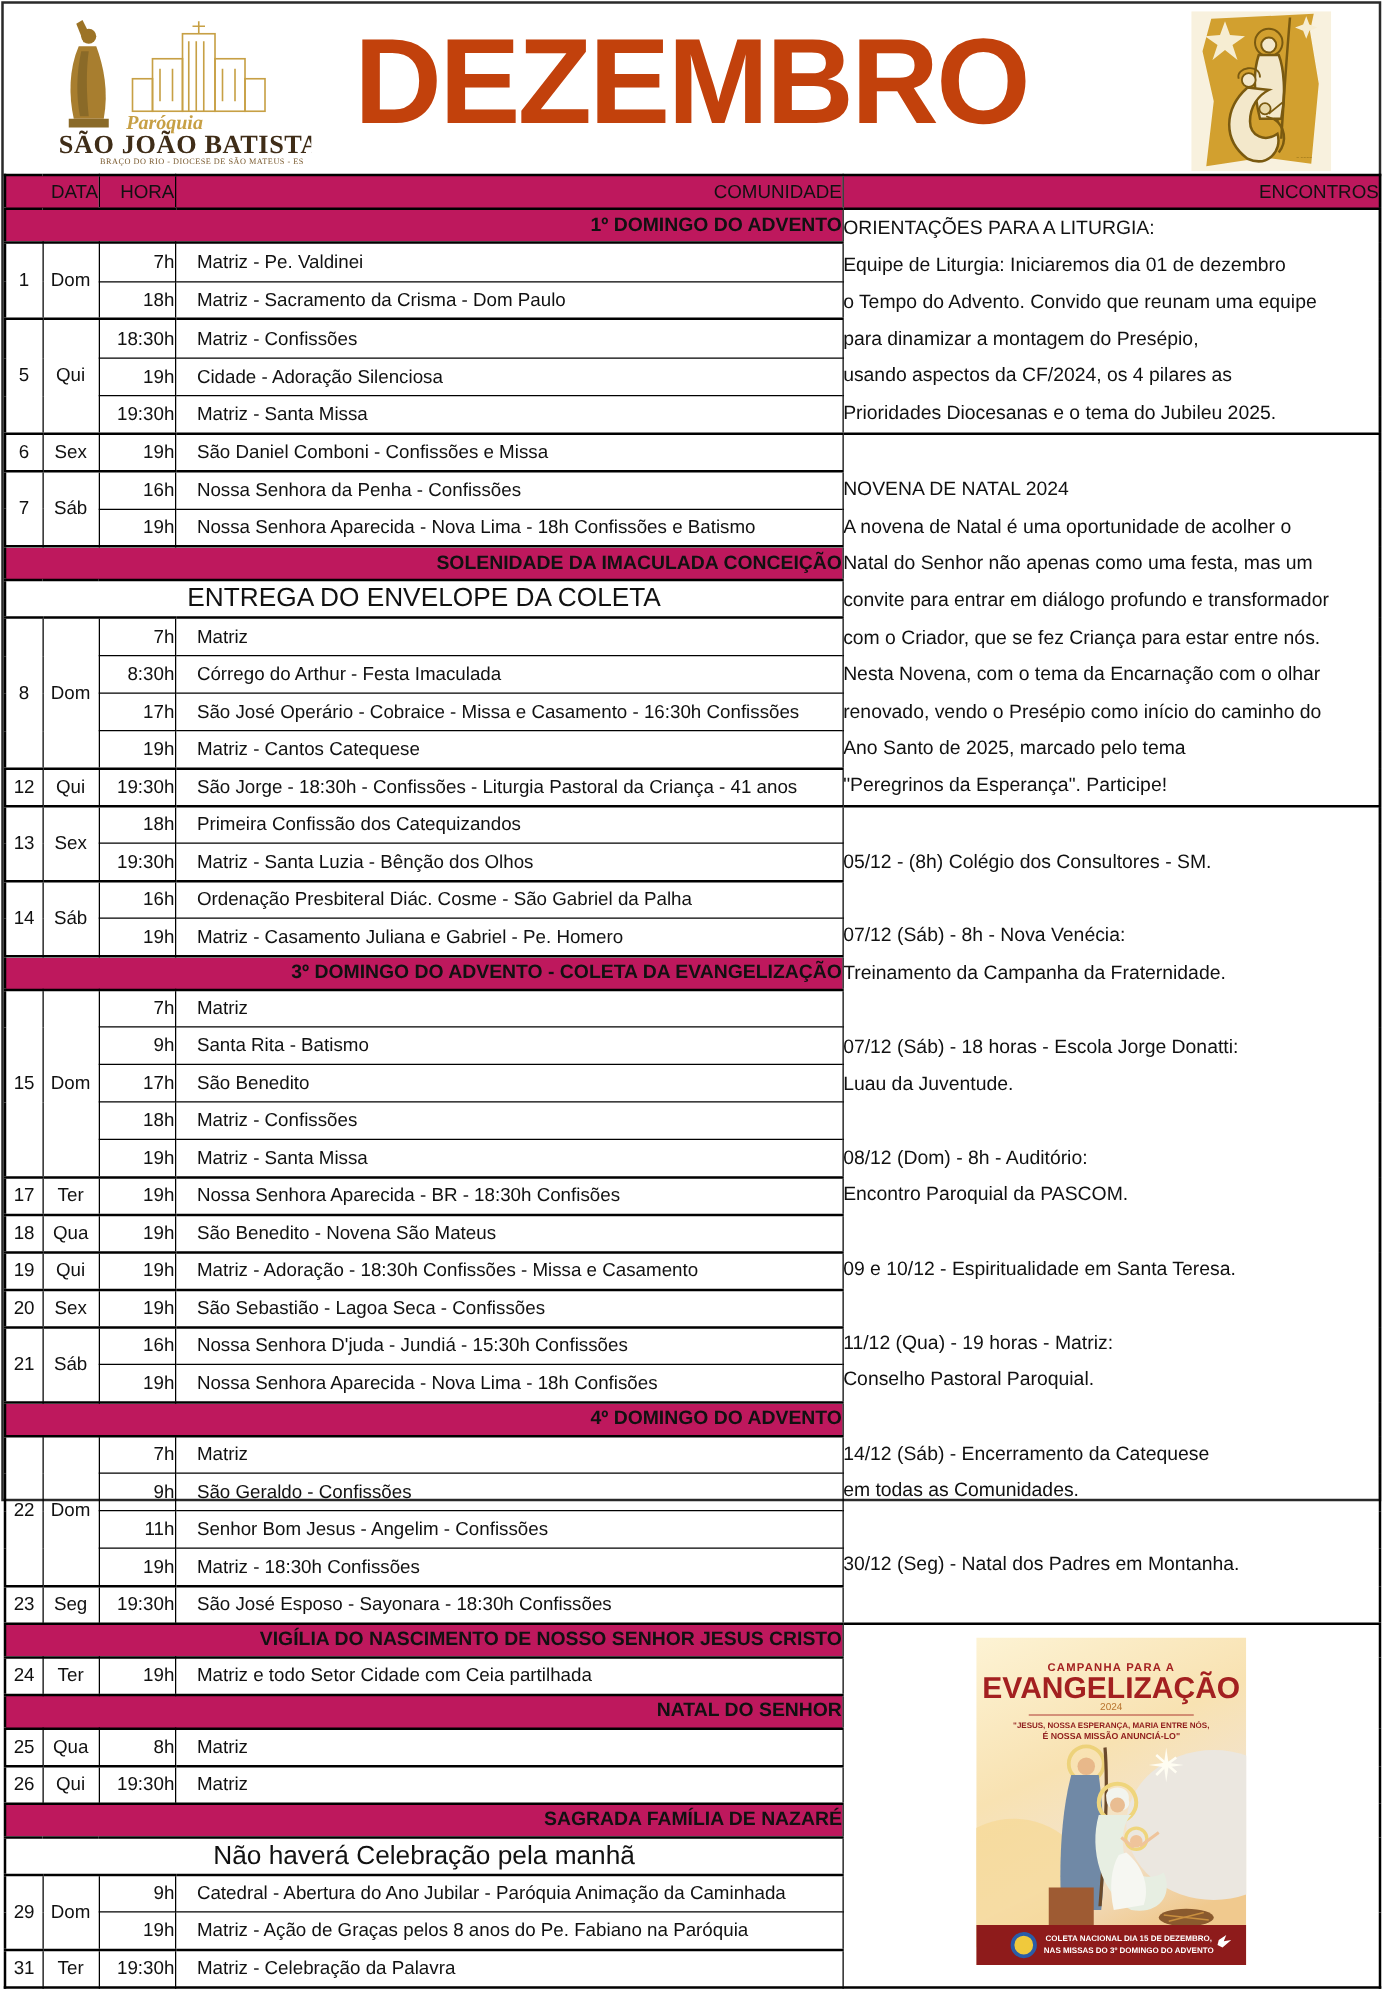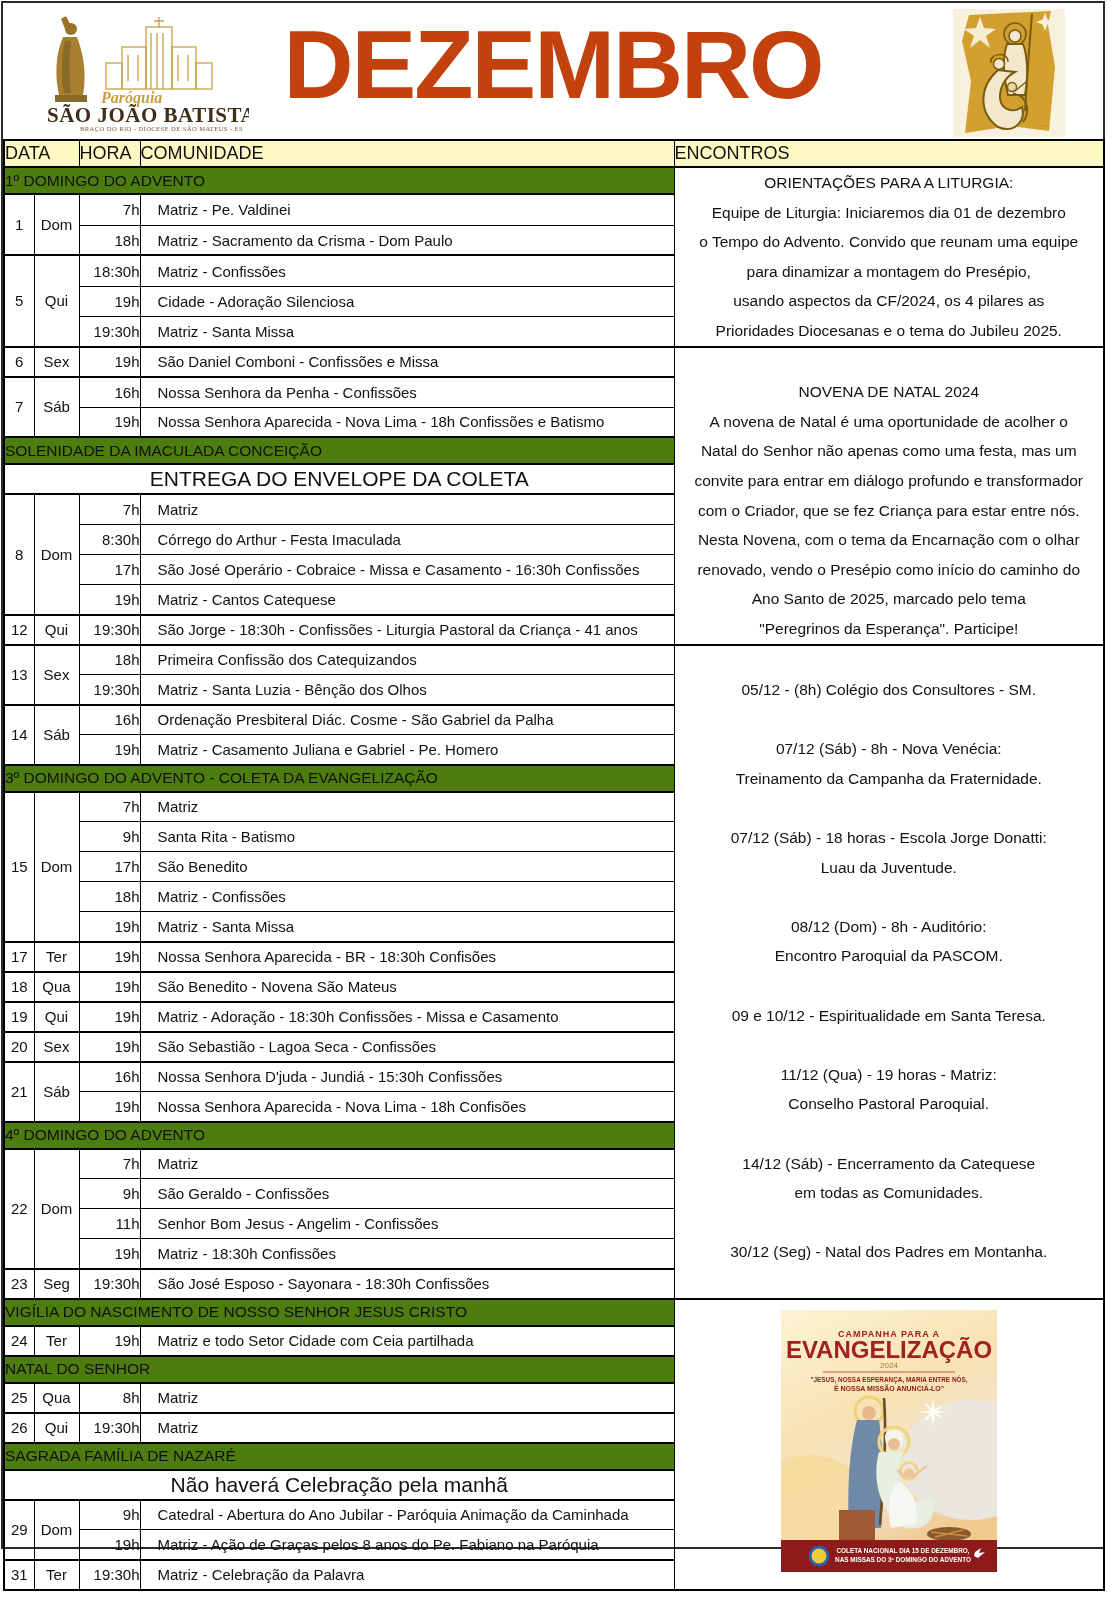--- a/index.html
+++ b/index.html
@@ -1,40 +1,40 @@
 <!DOCTYPE html>
 <html><head>
 <meta charset="utf-8">
 <style>
   html,body{margin:0;padding:0;background:#fff;}
   body{width:1116px;height:1600px;position:relative;font-family:"Liberation Sans","DejaVu Sans",sans-serif;color:#111;}
-  #sheet{position:absolute;left:1px;top:1px;width:1104px;height:1548px;border:2px solid #2a2a2a;background:#fff;box-sizing:border-box;}
+  #sheet{position:absolute;left:1px;top:1px;width:1104px;height:1200px;border:2px solid #2a2a2a;background:#fff;box-sizing:border-box;}
 
   
   #hdr{position:relative;height:136px;border-bottom:0;}
   #logo{position:absolute;left:14px;top:8px;width:232px;height:122px;}
   #month-title{position:absolute;left:0;right:0;top:8px;text-align:center;font-size:97px;line-height:108px;font-weight:700;letter-spacing:-2px;color:#c2410c;}
   #hdr-art{position:absolute;right:38px;top:6px;width:112px;height:128px;}
 
   
   table.cal{border-collapse:collapse;table-layout:fixed;width:1100px;margin-left:0;border:2px solid #000;}
   col.c-num{width:30px}col.c-day{width:45px}col.c-hora{width:61px}col.c-com{width:534px}col.c-enc{width:430px}
   td{border:1px solid #000;font-size:15px;overflow:hidden;white-space:nowrap;padding:0;}
   tr.hrow{height:27px;}
-  tr.hrow td{border-bottom:2px solid #000;font-size:18px;text-align:left;background:#fef9c3;}
+  tr.hrow td{border-bottom:2px solid #000;font-size:15px;text-align:right;background:#be185d;}
   tr.body{height:30px;}
   tr.sect{height:27px;}
-  td.section-bar{background:#4d7c0f;text-align:left;font-weight:400;font-size:15.5px;border-top:2px solid #000;border-bottom:2px solid #000;}
+  td.section-bar{background:#be185d;text-align:right;font-weight:700;font-size:15.5px;border-top:2px solid #000;border-bottom:2px solid #000;}
   tr.sect td{border-top:2px solid #000;}
   td.note-cell{text-align:center;font-size:21px;}
   tr.gstart td{border-top:2px solid #000;}
   td.d-num,td.d-day{text-align:center;vertical-align:middle;}
   td.hora{text-align:right;}
   td.com{padding-left:17px;text-align:left;}
-  td.enc{vertical-align:top;text-align:center;font-size:15.5px;border-left:1px solid #000;}
+  td.enc{vertical-align:top;text-align:left;font-size:15.5px;border-left:1px solid #000;}
   .enc-line{height:29.6px;line-height:29.6px;white-space:nowrap;overflow:hidden;}
   td.enc-poster{text-align:center;vertical-align:top;}
 
   
   .poster-wrap{display:inline-block;margin-top:10px;}
 </style>
 </head>
 <body>
 
 <div id="sheet">

